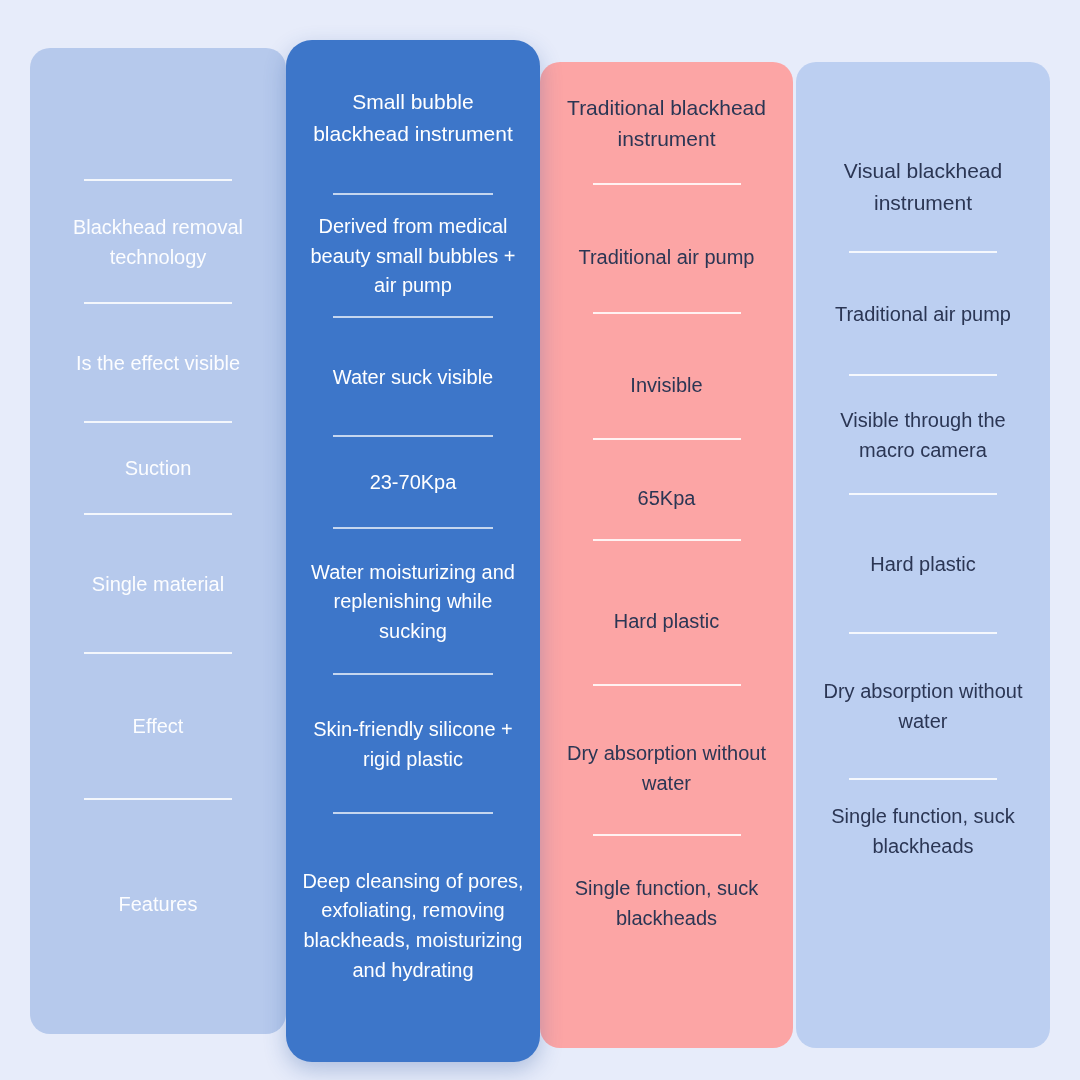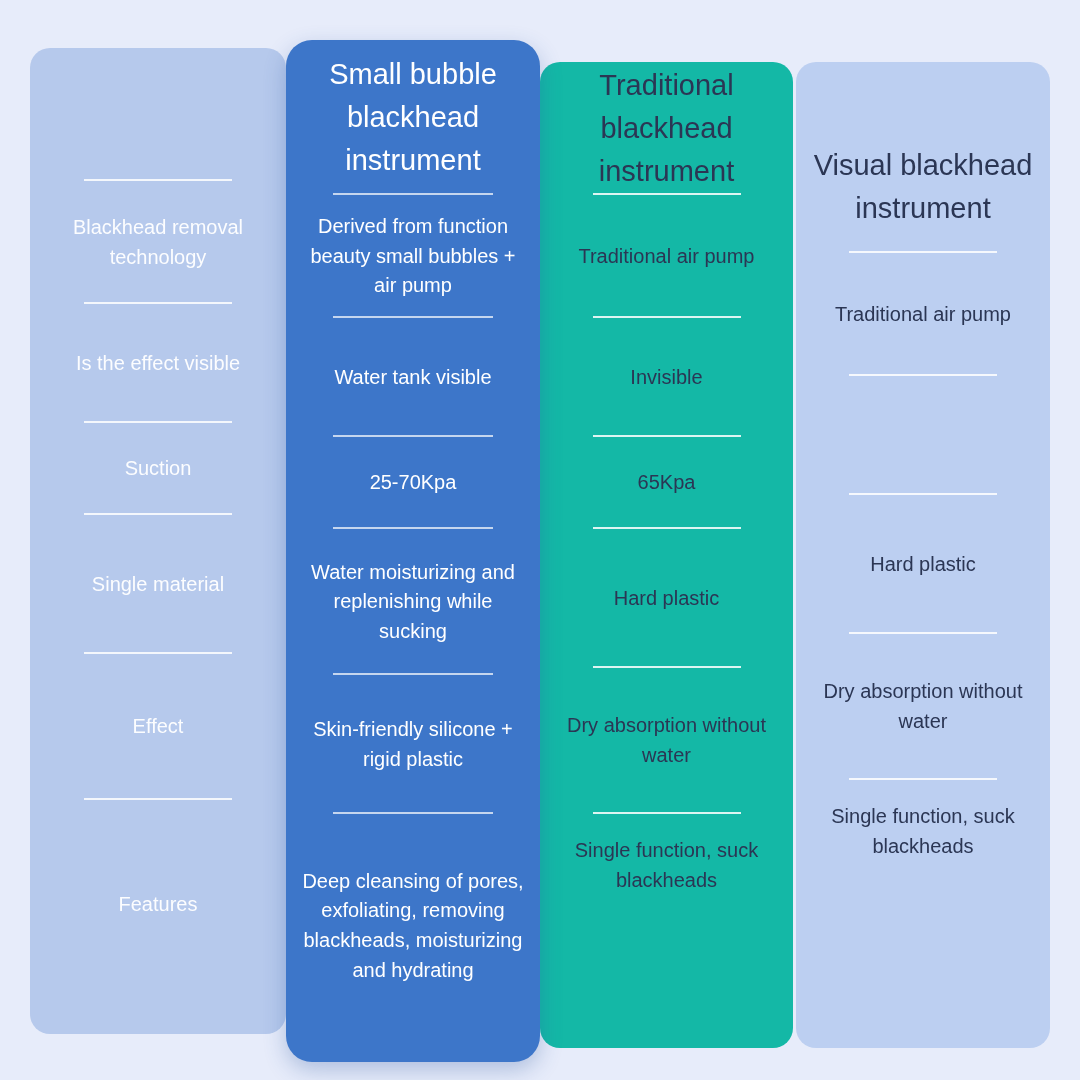--- a/index.html
+++ b/index.html
@@ -33,24 +33,25 @@
     width: 254px; height: 1022px;
     background: #3d76c9;
     border-radius: 26px;
     color: #ffffff;
     z-index: 2;
     box-shadow: 0 8px 22px rgba(44, 86, 160, 0.30);
   }
   .col-trad {
     left: 540px; top: 62px;
     width: 253px; height: 986px;
-    background: #14b8a6;
+    background: #fca5a5;
     border-radius: 20px;
     color: #2b3654;
     z-index: 1;
+    gap: 16px;
   }
   .col-visual {
     left: 796px; top: 62px;
     width: 254px; height: 986px;
     background: #bccff1;
     border-radius: 20px;
     color: #2b3654;
     z-index: 1;
     justify-content: center;
   }
@@ -62,21 +63,21 @@
     text-align: center;
     box-sizing: border-box;
     padding: 0 16px;
     font-size: 20px;
     line-height: 1.48;
   }
   .cell.top {
     align-items: flex-start;
     padding-top: 22px;
   }
-  .header-cell { font-size: 29px; }
+  .header-cell { font-size: 21px; }
   
   .rh0 { height: 133px; }
   .rh1 { height: 123px; }
   .rh2 { height: 119px; }
   .rh3 { height: 92px; }
   .rh4 { height: 139px; }
   .rh5 { height: 146px; }
   .rh6 { height: 210px; }
   
   .col-hero .rh0 { height: 155px; }
@@ -130,29 +131,29 @@
       <div class="txt">Features</div>
     </div>
   </section>
 
   <section class="panel col-hero">
     <div class="cell rh0 header-cell">
       <div class="txt">Small bubble blackhead instrument</div>
       <div class="divider"></div>
     </div>
     <div class="cell rh1">
-      <div class="txt">Derived from function beauty small bubbles + air pump</div>
-      <div class="divider"></div>
-    </div>
-    <div class="cell rh2">
-      <div class="txt">Water tank visible</div>
+      <div class="txt">Derived from medical beauty small bubbles + air pump</div>
+      <div class="divider"></div>
+    </div>
+    <div class="cell rh2">
+      <div class="txt">Water suck visible</div>
       <div class="divider"></div>
     </div>
     <div class="cell rh3">
-      <div class="txt">25-70Kpa</div>
+      <div class="txt">23-70Kpa</div>
       <div class="divider"></div>
     </div>
     <div class="cell rh5">
       <div class="txt">Water moisturizing and replenishing while sucking</div>
       <div class="divider"></div>
     </div>
     <div class="cell rh4">
       <div class="txt">Skin-friendly silicone + rigid plastic</div>
       <div class="divider"></div>
     </div>
@@ -194,20 +195,21 @@
   <section class="panel col-visual">
     <div class="cell rh0 header-cell">
       <div class="txt">Visual blackhead instrument</div>
       <div class="divider"></div>
     </div>
     <div class="cell rh1">
       <div class="txt">Traditional air pump</div>
       <div class="divider"></div>
     </div>
     <div class="cell rh2">
+      <div class="txt">Visible through the macro camera</div>
       <div class="divider"></div>
     </div>
     <div class="cell rh4">
       <div class="txt">Hard plastic</div>
       <div class="divider"></div>
     </div>
     <div class="cell rh5">
       <div class="txt">Dry absorption without water</div>
       <div class="divider"></div>
     </div>

